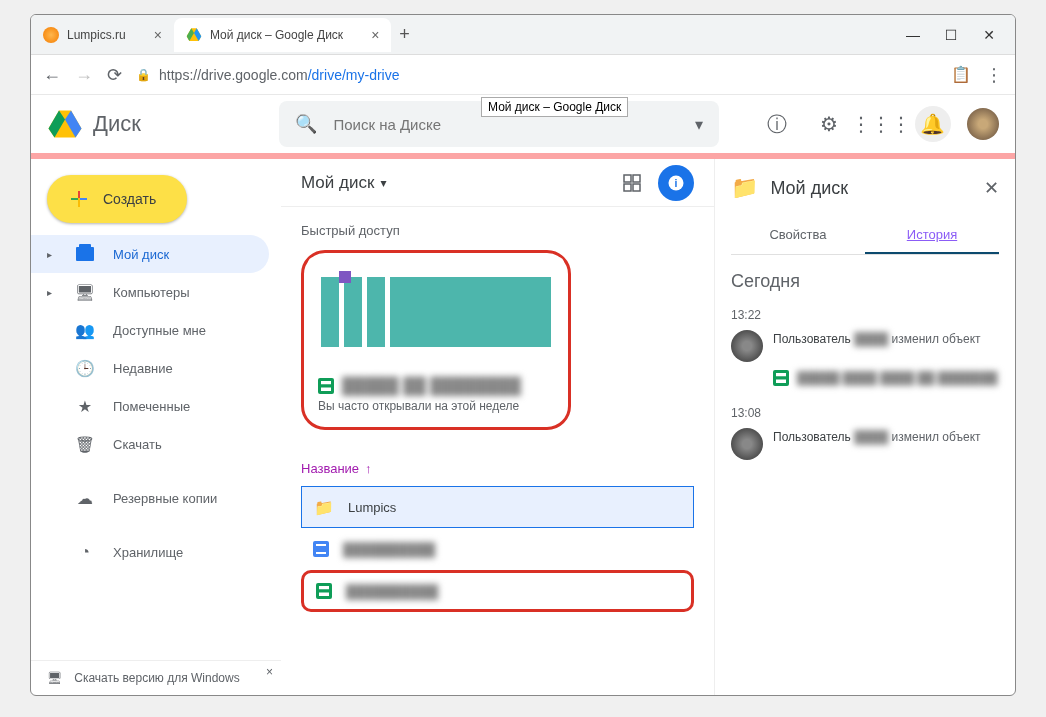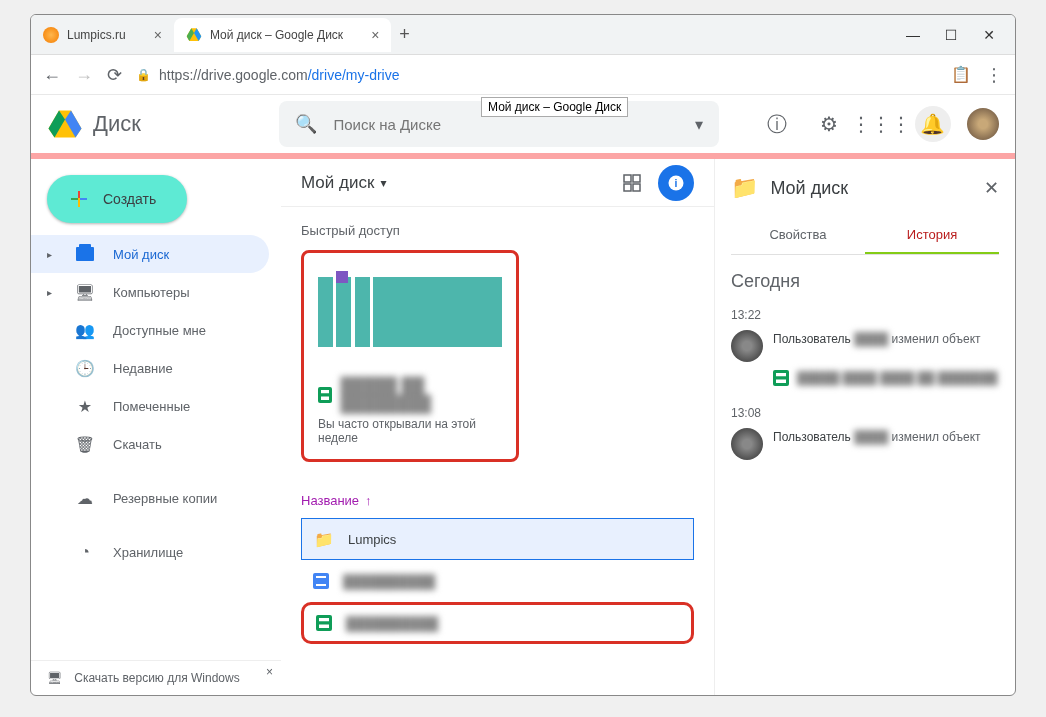--- a/index.html
+++ b/index.html
@@ -33,21 +33,21 @@
 .search-bar { flex: 1; max-width: 440px; height: 46px; background: #f1f3f4; border-radius: 8px; display: flex; align-items: center; padding: 0 16px; gap: 16px; }
 .search-icon { color: #5f6368; font-size: 18px; }
 .search-input { flex: 1; border: none; background: none; font-size: 15px; color: #5f6368; outline: none; }
 .search-dd { color: #5f6368; }
 .header-icons { margin-left: auto; display: flex; align-items: center; gap: 16px; }
 .hdr-icon { width: 36px; height: 36px; display: flex; align-items: center; justify-content: center; color: #5f6368; font-size: 20px; cursor: pointer; border-radius: 50%; }
 .avatar { width: 32px; height: 32px; border-radius: 50%; background: radial-gradient(circle, #c8a878 20%, #786048 80%); }
 
 .app-body { flex: 1; display: flex; overflow: hidden; }
 .sidebar { width: 250px; display: flex; flex-direction: column; padding-top: 12px; }
-.create-btn { margin: 4px 16px 12px; height: 48px; width: 140px; border-radius: 24px; box-shadow: 0 1px 3px rgba(0,0,0,0.3); display: flex; align-items: center; gap: 12px; padding: 0 20px; background: #5eead4; cursor: pointer; }
+.create-btn { margin: 4px 16px 12px; height: 48px; width: 140px; border-radius: 24px; box-shadow: 0 1px 3px rgba(0,0,0,0.3); display: flex; align-items: center; gap: 12px; padding: 0 20px; background: #fde047; cursor: pointer; }
 .create-label { font-size: 14px; color: #3c4043; }
 .nav-item { height: 38px; display: flex; align-items: center; padding: 0 12px 0 16px; gap: 18px; font-size: 13px; color: #5f6368; cursor: pointer; border-radius: 0 20px 20px 0; margin-right: 12px; }
 .nav-item.active { background: #e8f0fe; color: #1967d2; font-weight: 500; }
 .nav-caret { width: 10px; color: #5f6368; font-size: 10px; }
 .nav-icon { width: 20px; font-size: 16px; display: flex; justify-content: center; }
 .my-drive-icon { width: 18px; height: 14px; background: #1a73e8; border-radius: 1px; position: relative; }
 .my-drive-icon::before { content: ''; position: absolute; top: -3px; left: 3px; right: 3px; height: 3px; background: #1a73e8; border-radius: 1px 1px 0 0; }
 
 .sidebar-bottom { margin-top: auto; border-top: 1px solid #eee; }
 .download-banner { display: flex; align-items: center; gap: 12px; padding: 10px 16px; font-size: 12px; color: #5f6368; position: relative; }
@@ -56,21 +56,21 @@
 .main { flex: 1; display: flex; overflow: hidden; }
 .content { flex: 1; border-right: 1px solid #eee; overflow: hidden; display: flex; flex-direction: column; }
 .content-header { height: 48px; display: flex; align-items: center; padding: 0 20px; border-bottom: 1px solid #eee; }
 .breadcrumb { font-size: 17px; color: #3c4043; display: flex; align-items: center; gap: 6px; cursor: pointer; }
 .view-btns { margin-left: auto; display: flex; gap: 8px; align-items: center; }
 .view-btn { width: 36px; height: 36px; display: flex; align-items: center; justify-content: center; color: #5f6368; cursor: pointer; border-radius: 50%; }
 .view-btn.active { background: #1a73e8; color: #fff; }
 
 .content-body { padding: 16px 20px; overflow-y: auto; }
 .section-title { font-size: 13px; color: #5f6368; font-weight: 500; margin-bottom: 12px; }
-.qa-card { width: 218px; border: 3px solid #d93025; border-radius: 8px; padding: 4px; }
+.qa-card { width: 270px; border: 3px solid #d93025; border-radius: 24px; padding: 4px; }
 .qa-thumb { height: 110px; background: #fff; border-radius: 6px 6px 0 0; display: flex; align-items: center; justify-content: center; overflow: hidden; }
 .spreadsheet-mock { width: 90%; height: 70px; background: linear-gradient(90deg, #4db6ac 0 8%, #fff 8% 10%, #4db6ac 10% 18%, #fff 18% 20%, #4db6ac 20% 28%, #fff 28% 30%, #4db6ac 30% 100%); position: relative; }
 .spreadsheet-mock::before { content: ''; position: absolute; top: -6px; left: 18px; width: 12px; height: 12px; background: #7e57c2; }
 .qa-info { padding: 10px; }
 .qa-name { display: flex; align-items: center; gap: 8px; margin-bottom: 4px; }
 .sheets-icon { width: 16px; height: 16px; background: #0f9d58; border-radius: 2px; position: relative; }
 .sheets-icon::after { content: ''; position: absolute; inset: 3px; background: #fff; clip-path: polygon(0 0, 100% 0, 100% 33%, 0 33%, 0 66%, 100% 66%, 100% 100%, 0 100%); }
 .docs-icon { width: 16px; height: 16px; background: #4285f4; border-radius: 2px; position: relative; }
 .docs-icon::after { content: ''; position: absolute; inset: 3px 3px; border-top: 2px solid #fff; border-bottom: 2px solid #fff; }
 .folder-icon-s { color: #5f6368; font-size: 16px; }
@@ -83,21 +83,21 @@
 .file-row.selected { border: 1px solid #1a73e8; background: #e8f0fe; }
 .file-row.highlighted { border: 3px solid #d93025; border-radius: 10px; }
 
 .details-panel { width: 300px; padding: 16px; overflow-y: auto; }
 .dp-header { display: flex; align-items: center; gap: 12px; margin-bottom: 16px; }
 .dp-folder { color: #5f6368; font-size: 22px; }
 .dp-title { font-size: 18px; color: #3c4043; flex: 1; }
 .dp-close { color: #5f6368; font-size: 18px; cursor: pointer; }
 .dp-tabs { display: flex; border-bottom: 1px solid #e0e0e0; margin-bottom: 16px; }
 .dp-tab { flex: 1; text-align: center; padding: 10px; font-size: 13px; color: #5f6368; cursor: pointer; }
-.dp-tab.active { color: #b91c1c; border-bottom: 2px solid #84cc16; font-weight: 500; }
+.dp-tab.active { color: #8b5cf6; border-bottom: 2px solid #0c4a6e; font-weight: 500; text-decoration: underline; }
 .dp-section { font-size: 18px; color: #5f6368; margin-bottom: 16px; }
 .activity { margin-bottom: 20px; }
 .act-time { font-size: 12px; color: #5f6368; margin-bottom: 8px; }
 .act-row { display: flex; gap: 10px; }
 .act-avatar { width: 32px; height: 32px; border-radius: 50%; background: radial-gradient(circle, #888 20%, #444 80%); flex-shrink: 0; }
 .act-text { font-size: 12px; color: #5f6368; line-height: 1.5; }
 .act-user { color: #3c4043; text-align: center; }
 .act-file { display: flex; align-items: center; gap: 8px; margin-top: 8px; margin-left: 42px; }
 
 svg { display: block; }

